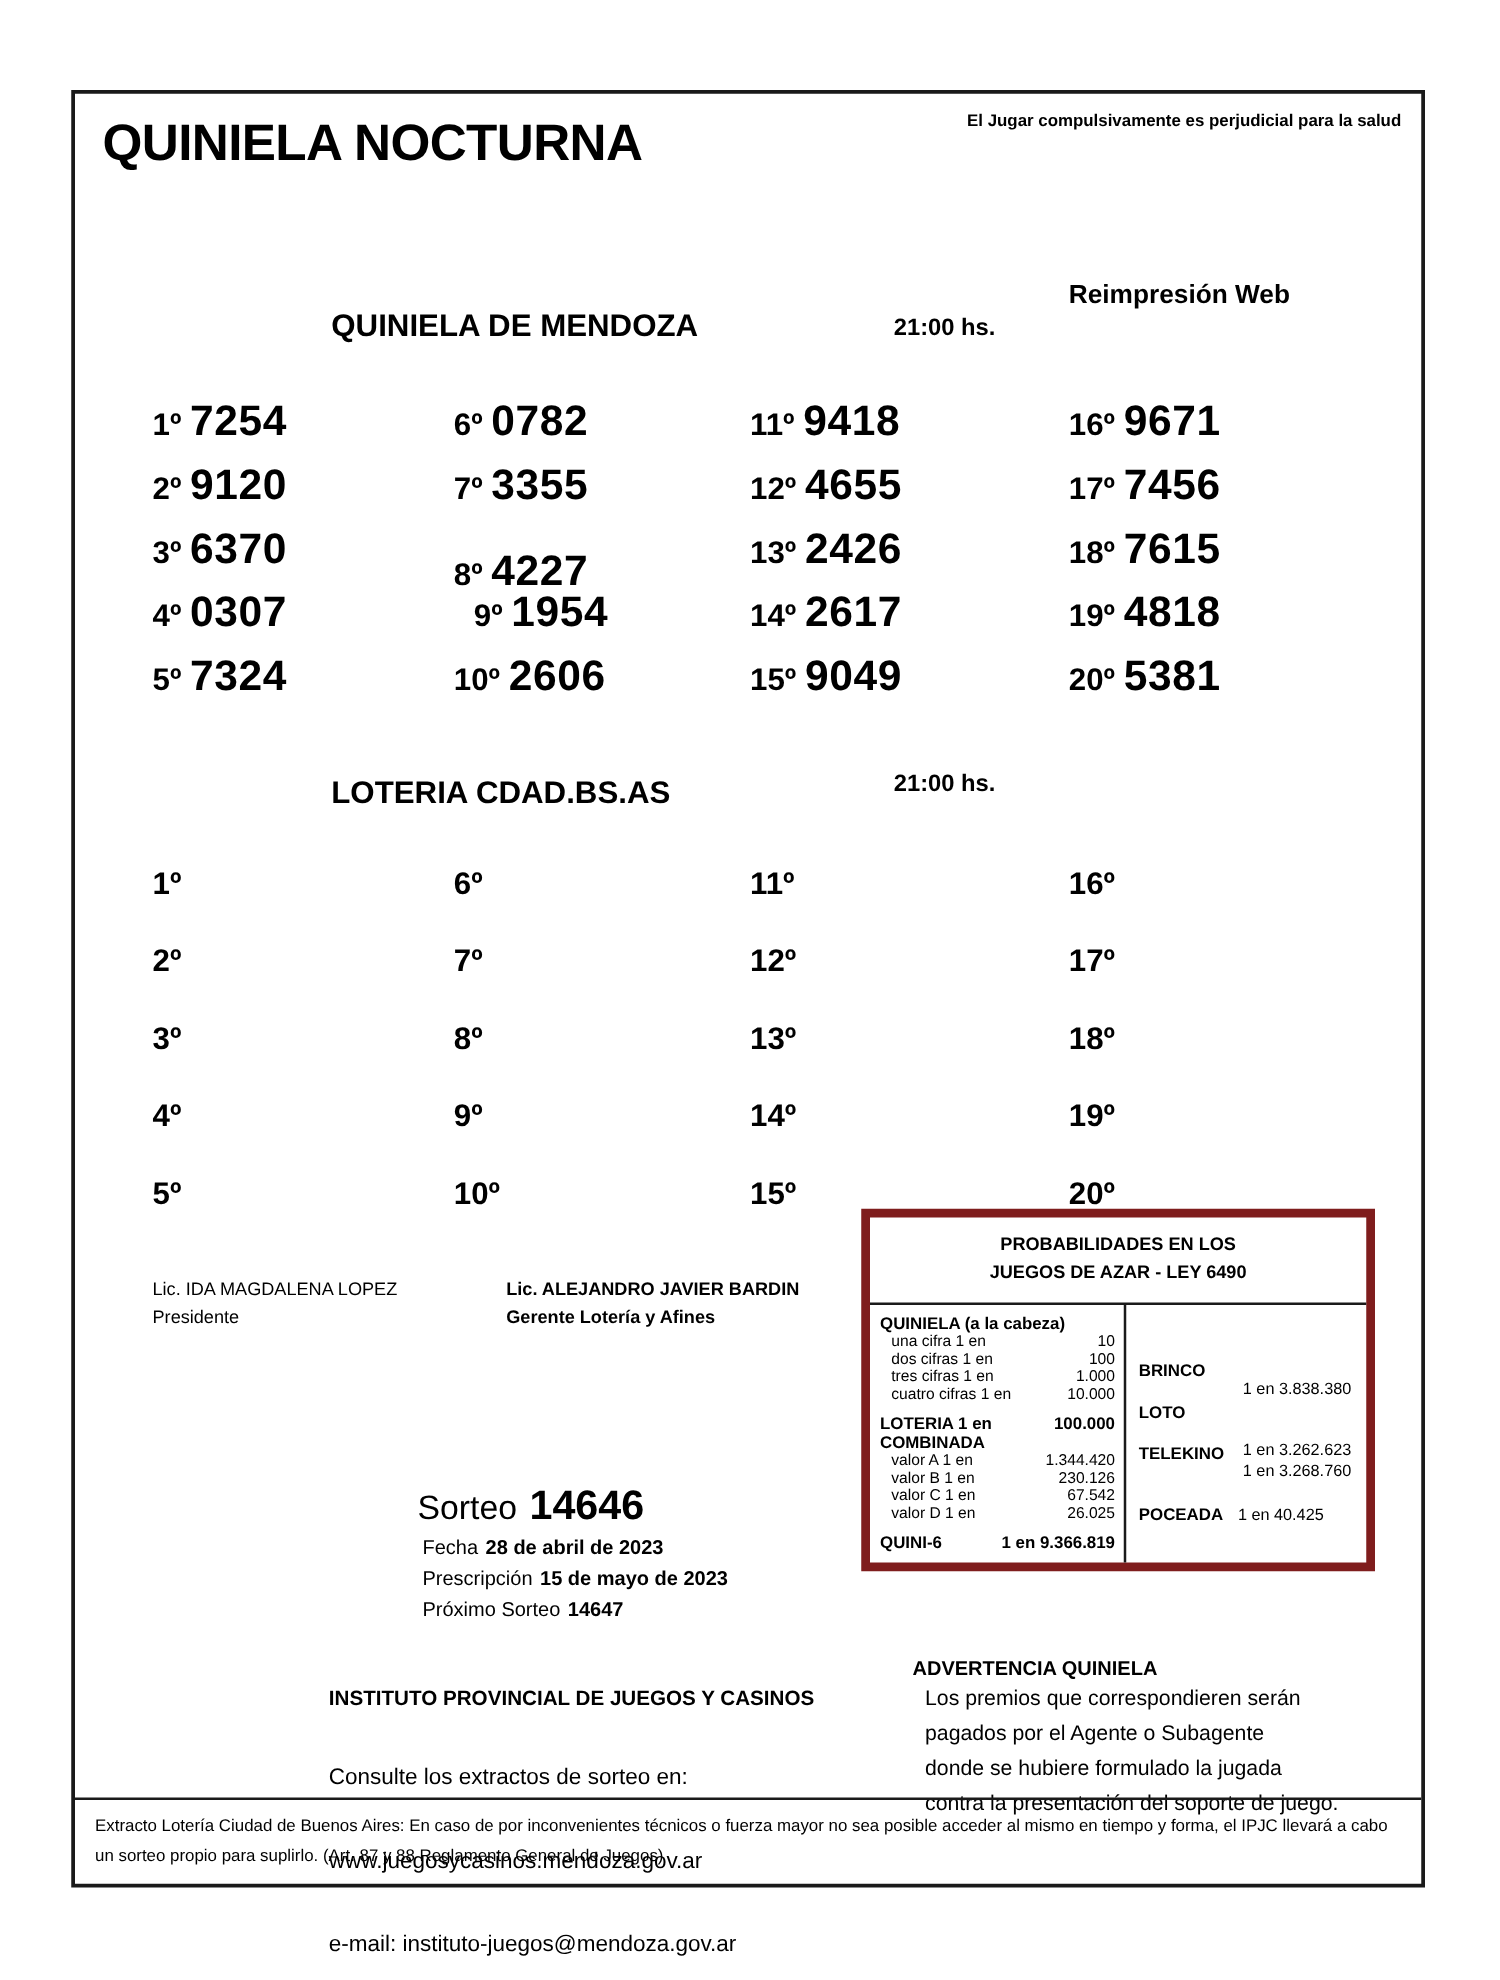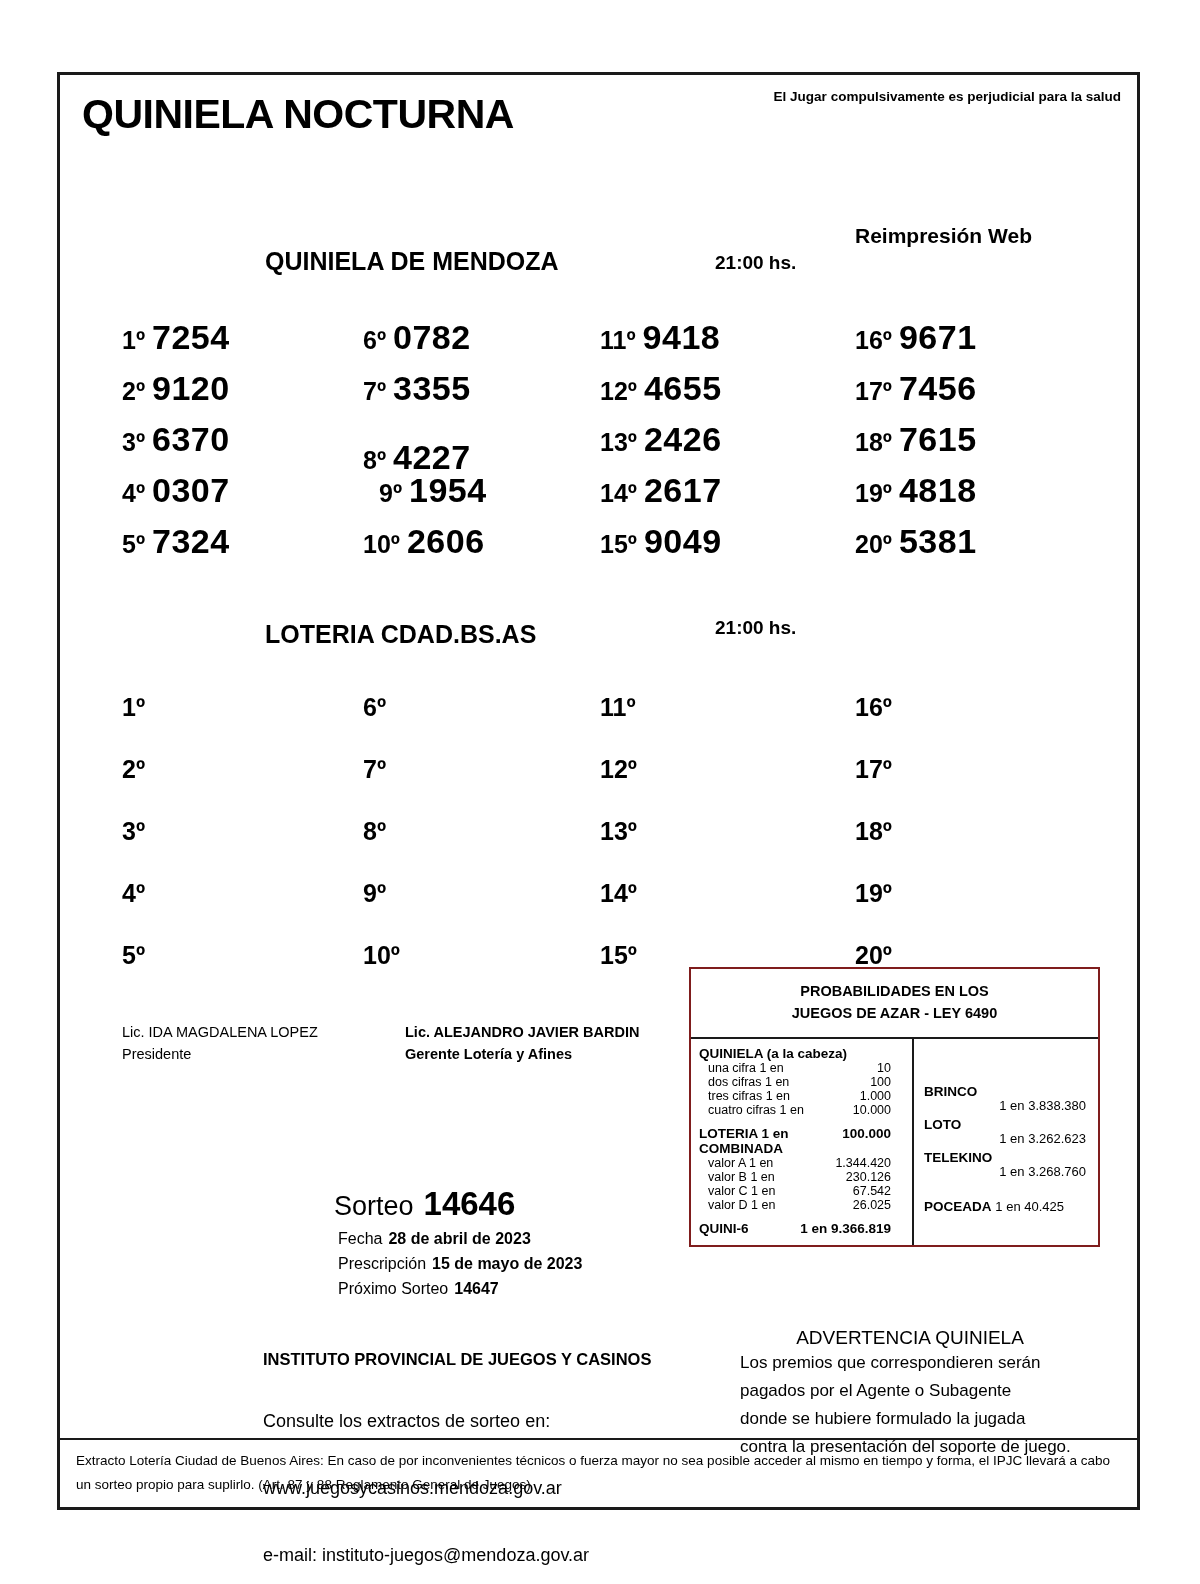--- a/index.html
+++ b/index.html
@@ -119,40 +119,40 @@
     padding-left: 4px;
   }
   .meta-line .v { font-weight: bold; margin-left: 6px; }
 
   
   .prob-box {
     position: absolute;
     left: 629px;
     top: 892px;
     width: 411px;
-    border: 2px solid #7f1d1d;
+    border: 7px solid #7f1d1d;
     box-sizing: border-box;
     background: #fff;
   }
   .prob-title {
     text-align: center;
     font-size: 14.5px;
     font-weight: bold;
     line-height: 1.5;
     padding: 12px 0 12px 0;
     border-bottom: 2px solid #1a1a1a;
   }
   .prob-body {
     display: flex;
     align-items: stretch;
   }
   .prob-left {
-    width: 223px;
+    width: 205px;
     border-right: 2px solid #1a1a1a;
-    padding: 7px 21px 9px 8px;
+    padding: 7px 7px 9px 8px;
     box-sizing: border-box;
   }
   .prob-right {
     flex: 1;
     padding: 7px 6px 9px 10px;
     box-sizing: border-box;
     position: relative;
   }
   .p-head {
     font-size: 13.5px;
@@ -214,23 +214,23 @@
     line-height: 1.55;
     margin-top: 39px;
   }
   .adv-block {
     position: absolute;
     left: 670px;
     top: 1252px;
     width: 360px;
   }
   .adv-title {
-    font-size: 19px;
-    font-weight: normal;
-    text-align: center;
+    font-size: 16px;
+    font-weight: bold;
+    text-align: left;
   }
   .adv-line {
     font-size: 17px;
     line-height: 1.65;
     text-align: left;
     padding-left: 10px;
   }
 
   .footer-rule {
     position: absolute;
@@ -393,21 +393,21 @@
 
       <div class="prob-right">
         <div style="height:38px;"></div>
         <div id="right-games">
             <div class="r-item">
               <span class="r-label">BRINCO</span>
               <span class="r-val" style="right: 6px;">1 en 3.838.380</span>
             </div>
             <div class="r-item">
               <span class="r-label">LOTO</span>
-              <span class="r-val" style="right: 6px;">1 en 3.262.623</span>
+              <span class="r-val" style="right: 6px; margin-top: 16px;">1 en 3.262.623</span>
             </div>
             <div class="r-item">
               <span class="r-label">TELEKINO</span>
               <span class="r-val" style="right: 6px;">1 en 3.268.760</span>
             </div>
           </div>
         <div style="height:14px;"></div>
         <div class="r-item-inline">
           <span class="r-label">POCEADA</span>
           <span class="r-val" style="right:28px;">1 en 40.425</span>

